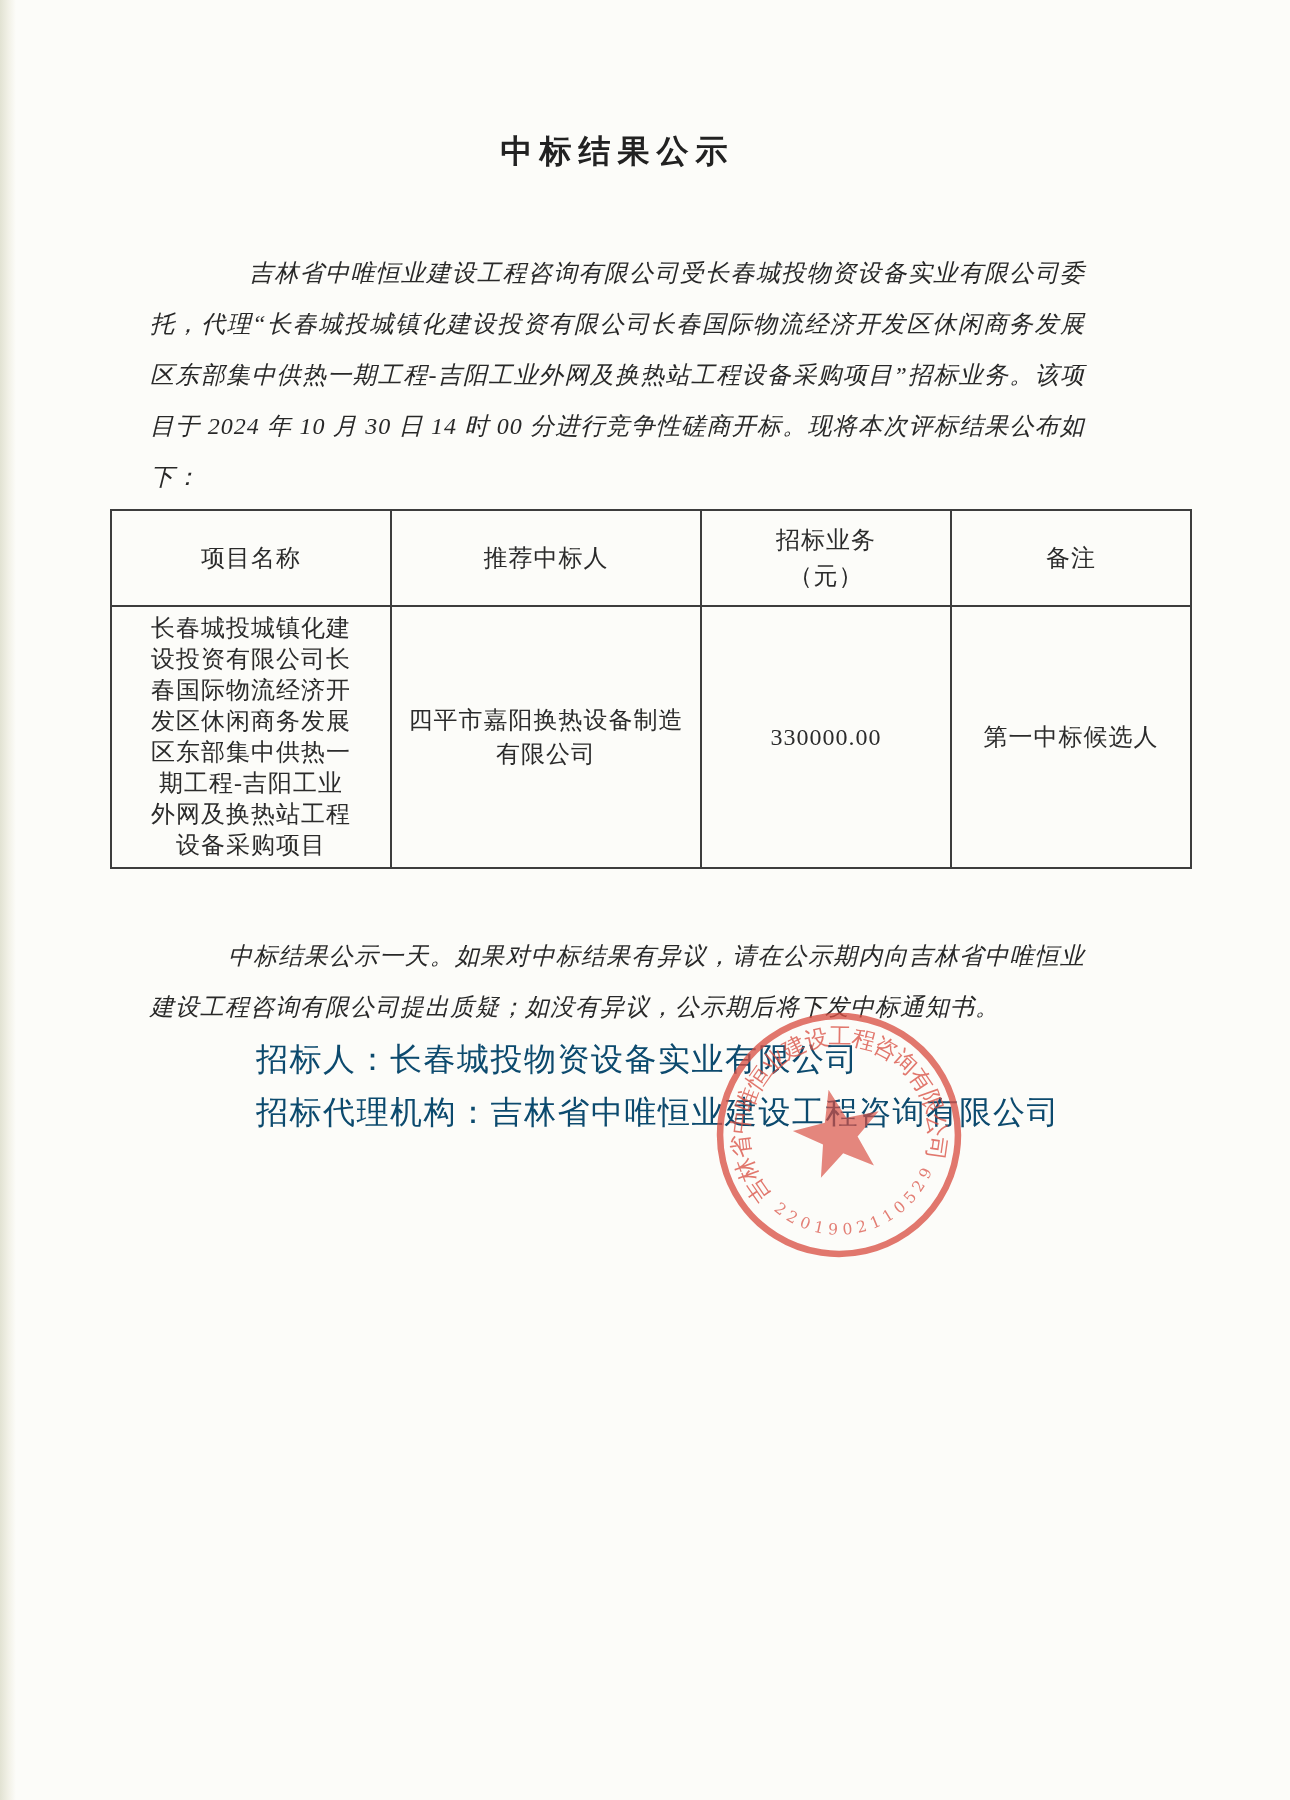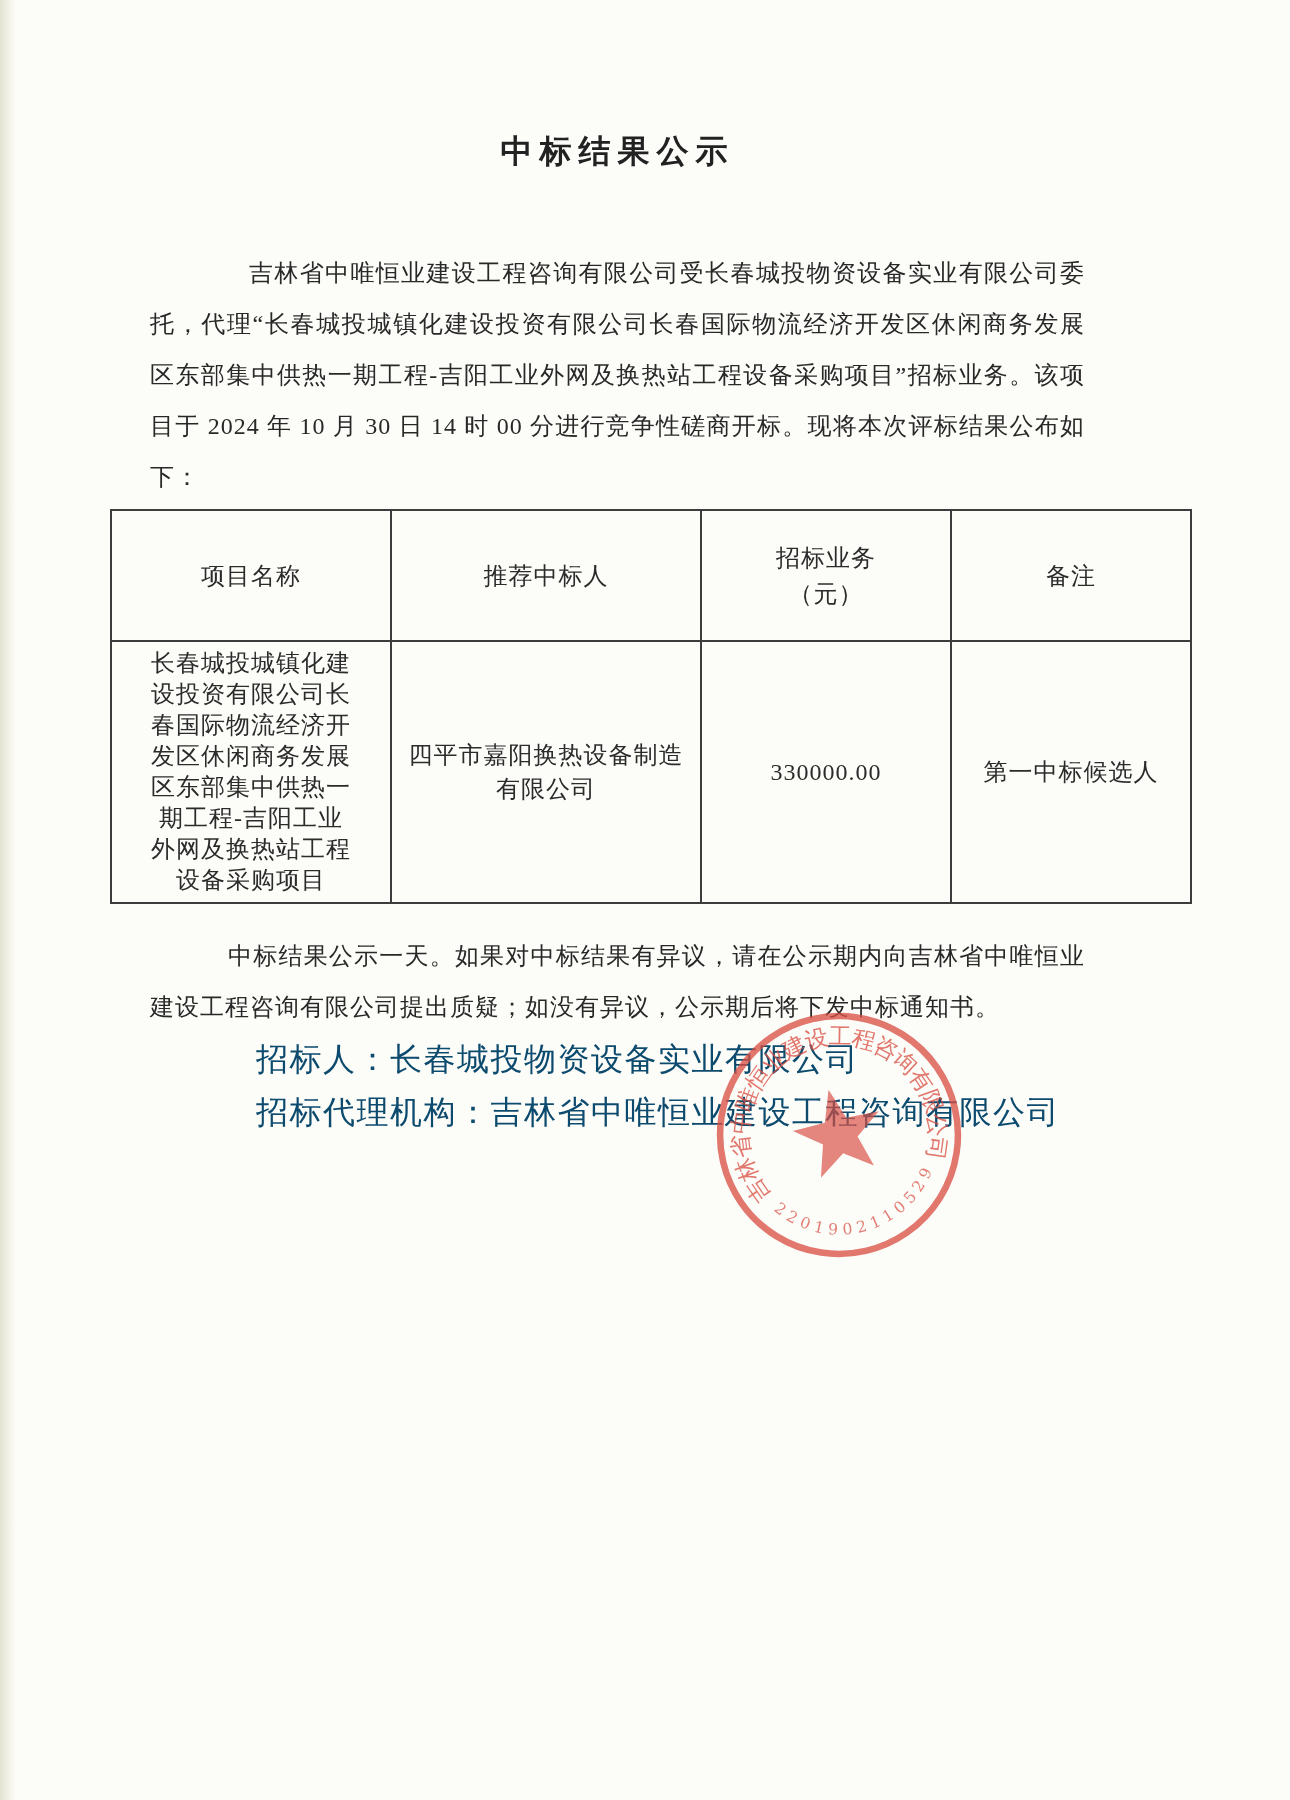--- a/index.html
+++ b/index.html
@@ -15,40 +15,40 @@
     opacity:.75;
   }
   .content{position:absolute;left:150px;top:130px;width:935px;}
   .doc-title{
     position:absolute;top:0;left:0;width:100%;
     text-align:center;font-size:32px;font-weight:700;
     letter-spacing:7px;color:#222;margin:0;
   }
   .para{
     margin:0;font-size:24px;line-height:51px;letter-spacing:1px;
-    text-align:justify;color:#282828;
+    text-align:justify;color:#282828;font-style:italic;
   }
   .intro{position:absolute;top:118px;left:0;width:935px;text-indent:99px;}
   .closing{position:absolute;top:801px;left:0;width:935px;text-indent:78px;}
   .details{position:absolute;top:903px;left:106px;}
   .detail-line{
     font-size:32px;line-height:53px;letter-spacing:1.5px;color:#0c4a6e;
     white-space:nowrap;
   }
   table.results{
     position:absolute;left:110px;top:509px;width:1080px;
     border-collapse:collapse;table-layout:fixed;
     font-size:24px;color:#2b2b2b;
   }
   table.results th,table.results td{
     border:2px solid #3d3d3d;
     text-align:center;vertical-align:middle;
     font-weight:400;letter-spacing:1px;
   }
-  table.results thead tr{height:131px;padding-left:12px;}
+  table.results thead tr{height:96px;padding-left:12px;}
   table.results tbody tr{height:238px;}
   th.th-cell{white-space:pre-line;line-height:36px;}
   td.project-cell{line-height:31px;padding:6px 35px;text-align:center;}
   td.winner-cell{line-height:34px;padding:4px 10px;margin-left:40px;}
   td.price-cell{letter-spacing:1px;}
   td.remark-cell{letter-spacing:1px;}
   .col-project{width:280px;}
   .col-winner{width:310px;}
   .col-price{width:250px;}
   .col-remark{width:240px;}

